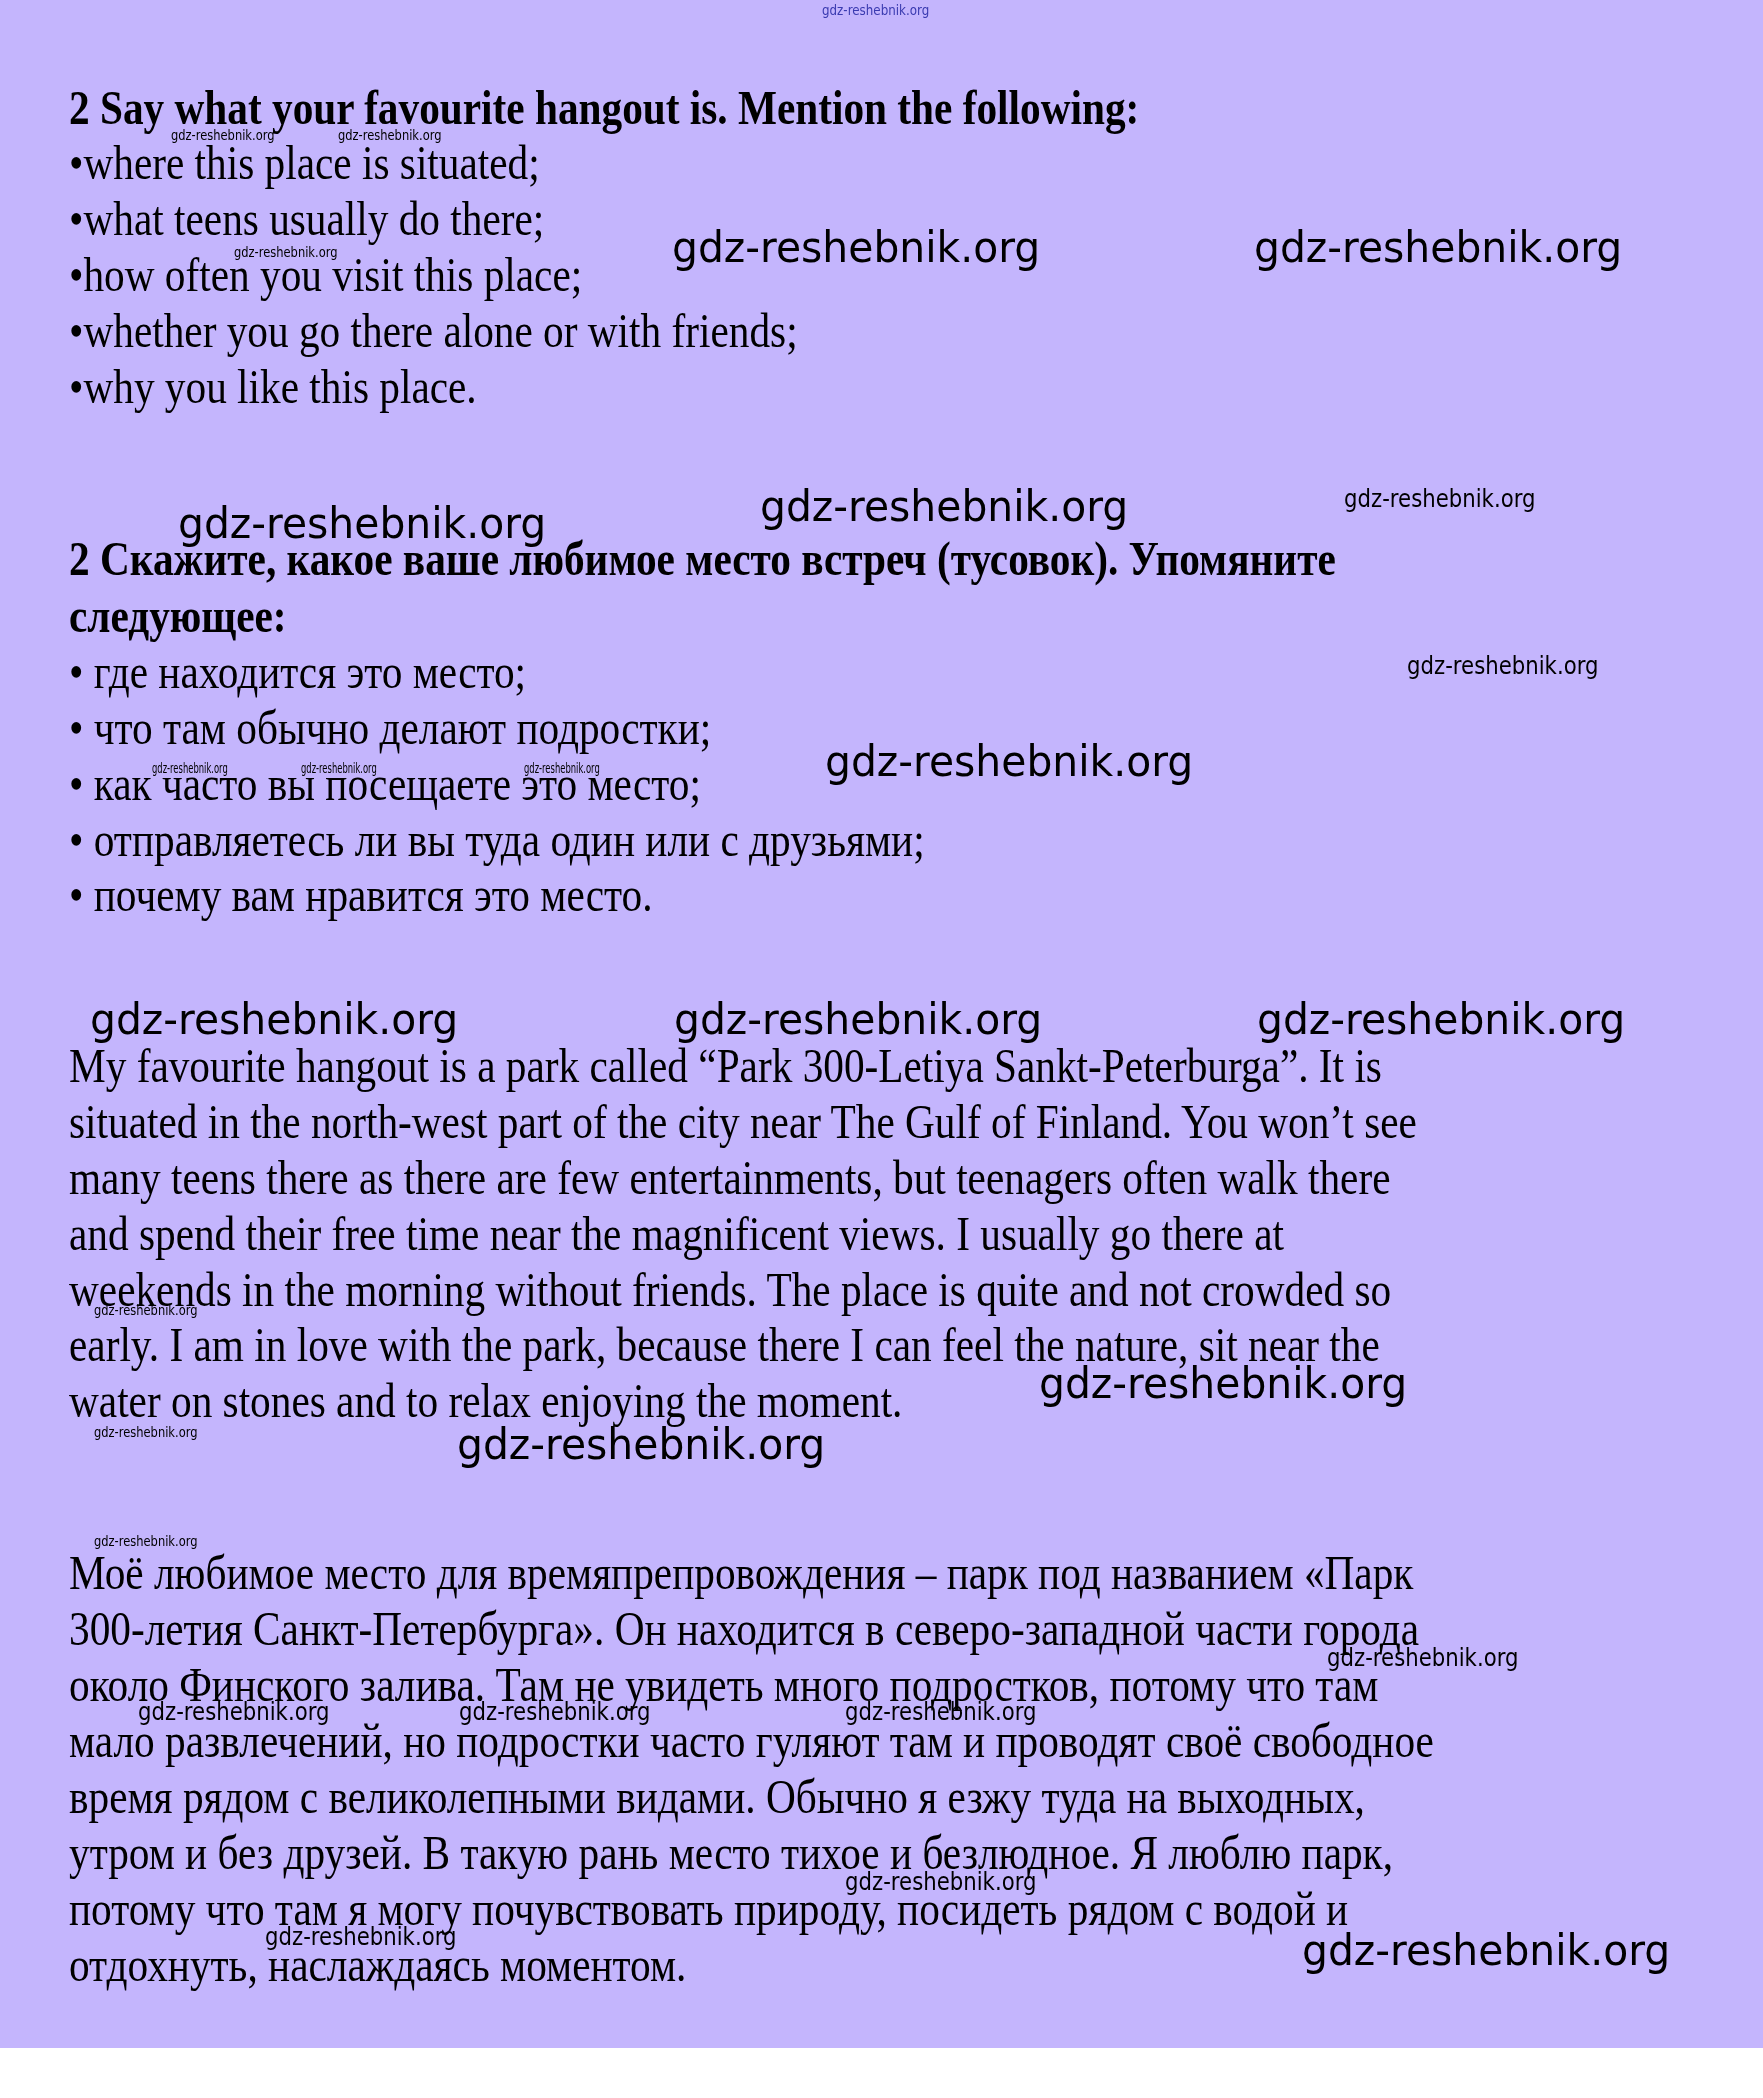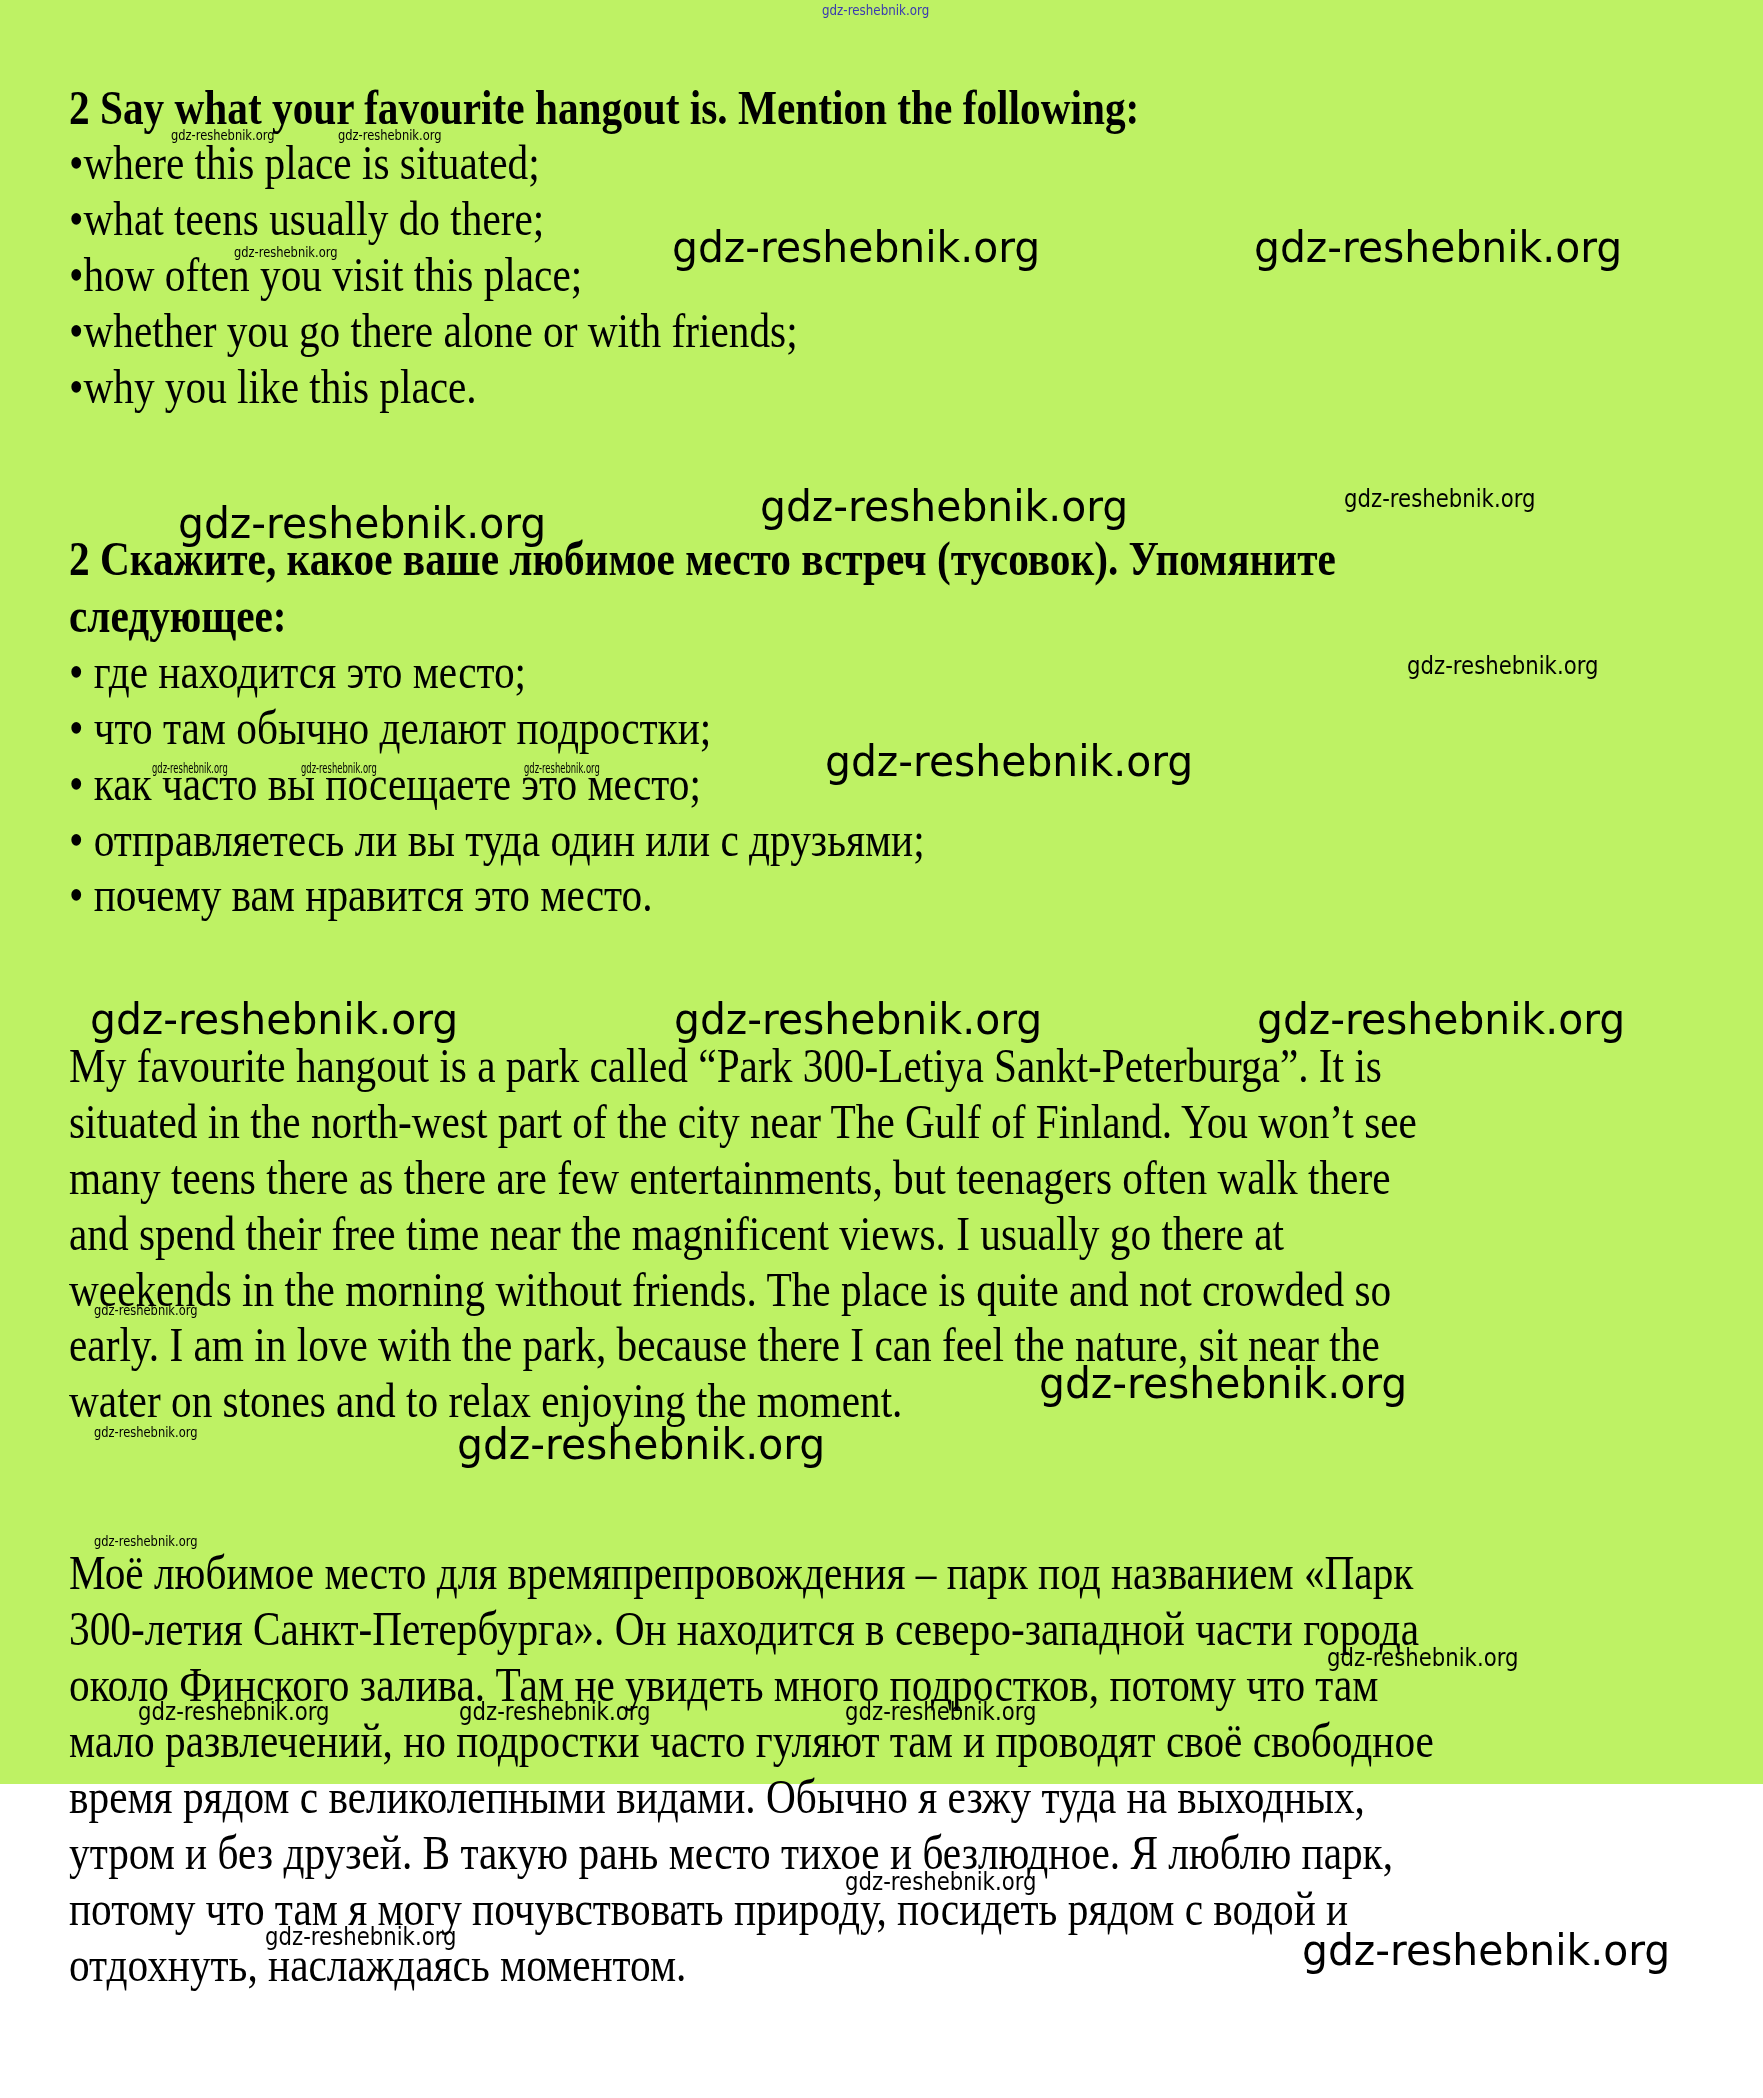--- a/index.html
+++ b/index.html
@@ -1,17 +1,17 @@
 <!DOCTYPE html>
 <html style="font-size:13.4px"><head>
 <meta charset="utf-8">
 <style>
   html, body { margin:0; padding:0; background:#fff; }
   body { width:1763px; height:2098px; position:relative; overflow:hidden; }
-  .page { position:absolute; left:0; top:0; width:1763px; height:1784px; background:#bef264; }
+  .page { position:absolute; left:0; top:0; width:1763px; height:2048px; background:#c4b5fd; }
   .serif { font-family:"Liberation Serif","DejaVu Serif",serif; color:#000; }
   .line { position:absolute; left:69px; white-space:nowrap; font-size:48px; line-height:56px; transform-origin:left top; }
   .bold { font-weight:bold; }
   .wm { position:absolute; font-family:"DejaVu Sans","Liberation Sans",sans-serif; color:#000; white-space:nowrap; transform-origin:left top; }
   .wm-big { font-size:43px; transform:scaleX(0.95); }
   .wm-mid { font-size:25px; transform:scaleX(0.85); }
   .wm-small { font-size:14px; transform:scaleX(0.82); }
   .wm-top { font-size:14px; color:#3a3ab0; transform:scaleX(0.85); }
 </style>
 </head>

